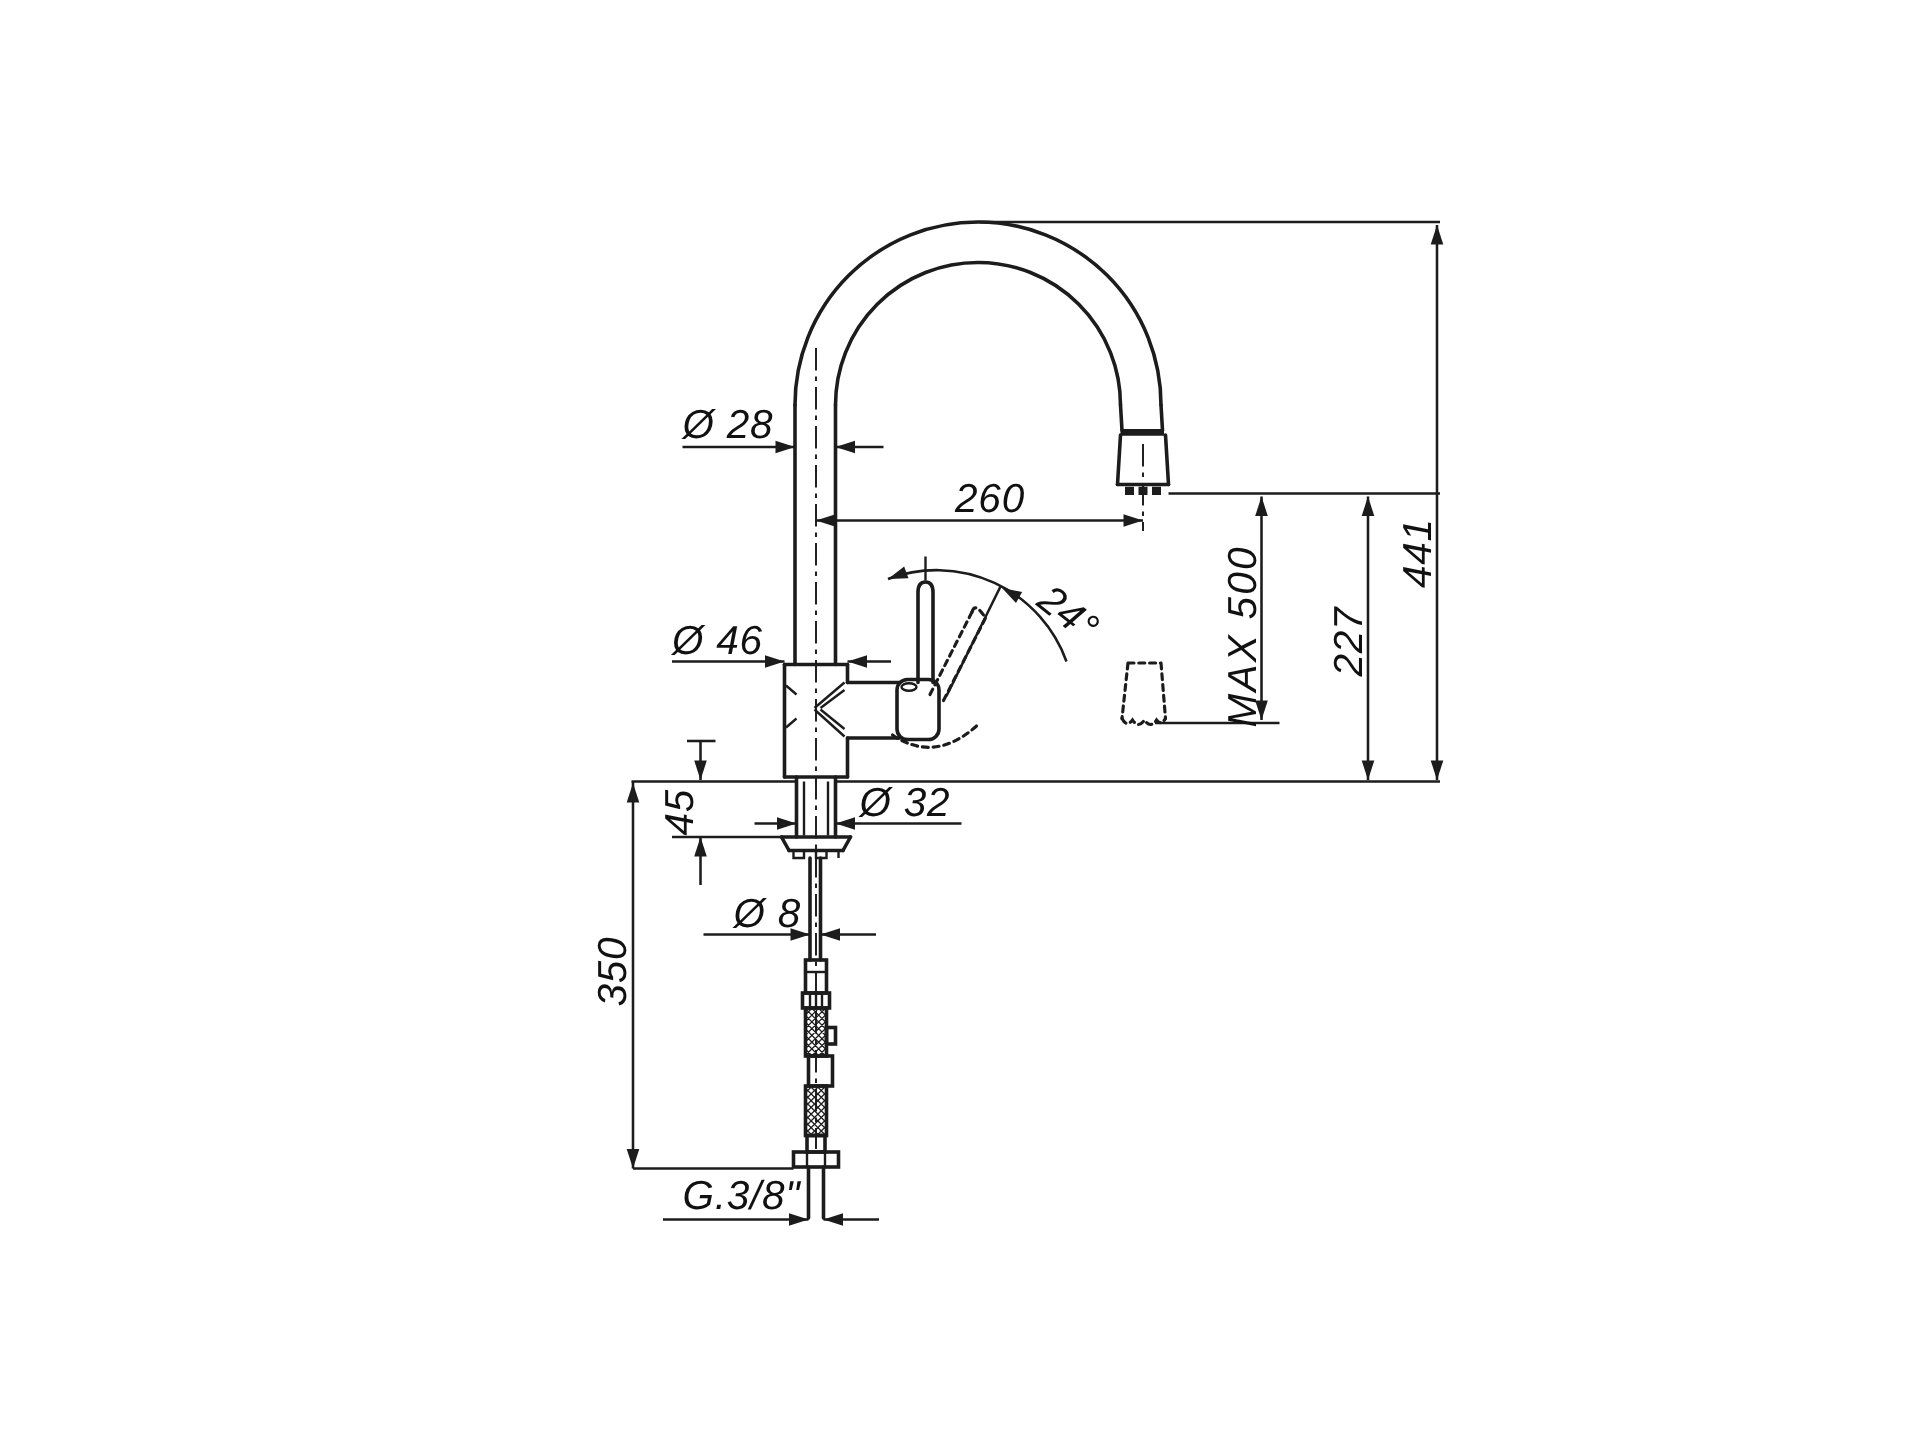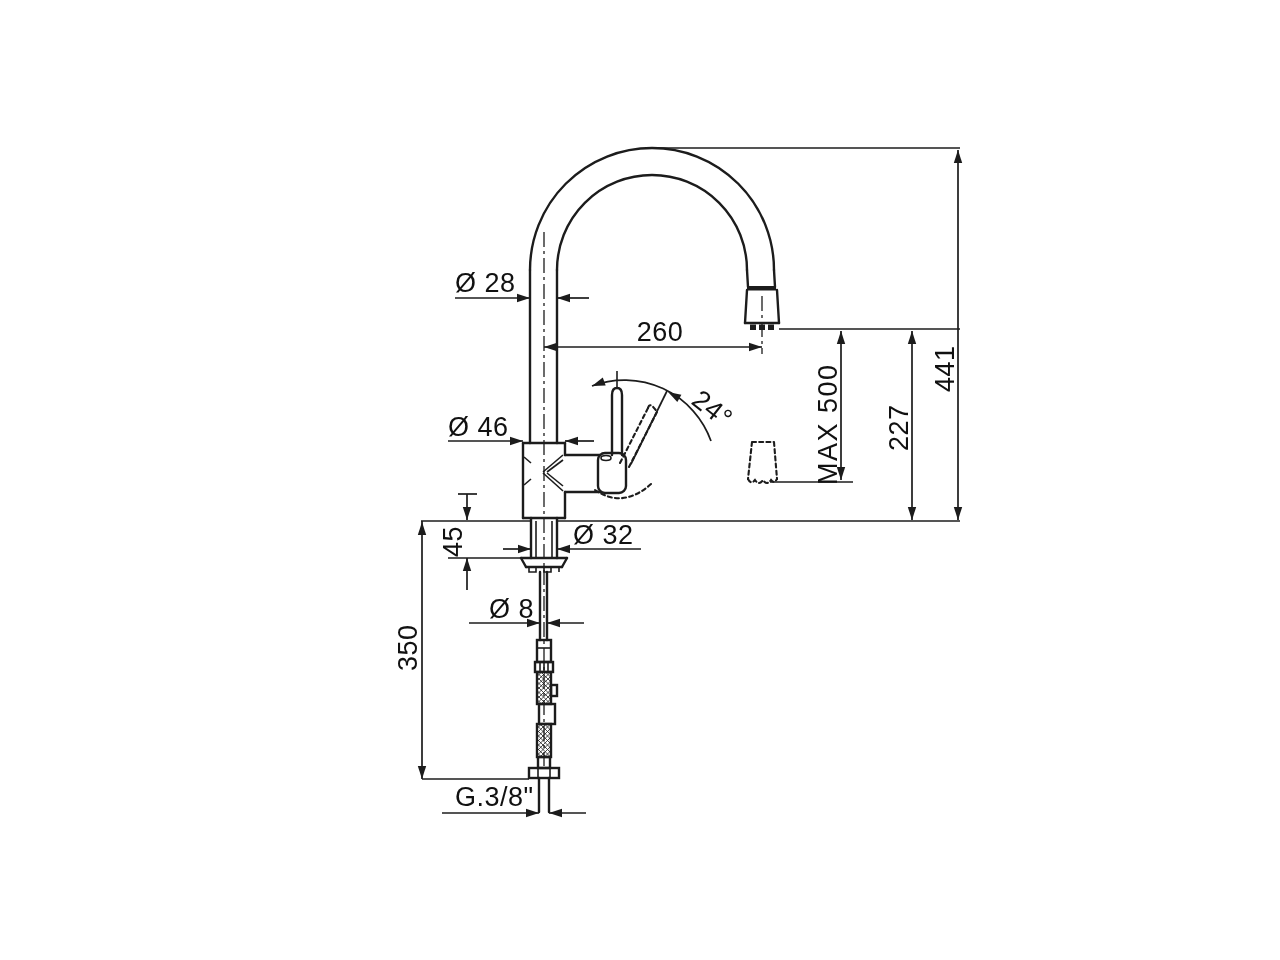--- a/index.html
+++ b/index.html
@@ -8,20 +8,21 @@
     background: #ffffff;
     width: 1280px;
     height: 960px;
     overflow: hidden;
   }
   .stage {
     position: relative;
     width: 1280px;
     height: 960px;
     background: #ffffff;
+    font-style: italic;
   }
   svg { display: block; }
   .obj  { stroke: #1c1c1c; stroke-width: 2.4; fill: none; stroke-linecap: round; }
   .objthin { stroke: #1c1c1c; stroke-width: 1.6; fill: none; }
   .dimline { stroke: #1c1c1c; stroke-width: 1.7; fill: none; }
   .cline { stroke: #1c1c1c; stroke-width: 1.3; fill: none; stroke-dasharray: 15 4 3 4; }
   .hidden-line { stroke: #1c1c1c; stroke-width: 2.1; fill: none; stroke-dasharray: 4 3.2; stroke-linecap: round; }
   .arrow { fill: #1c1c1c; stroke: none; }
   .solidfill { fill: #1c1c1c; stroke: none; }
   .dimtext {

